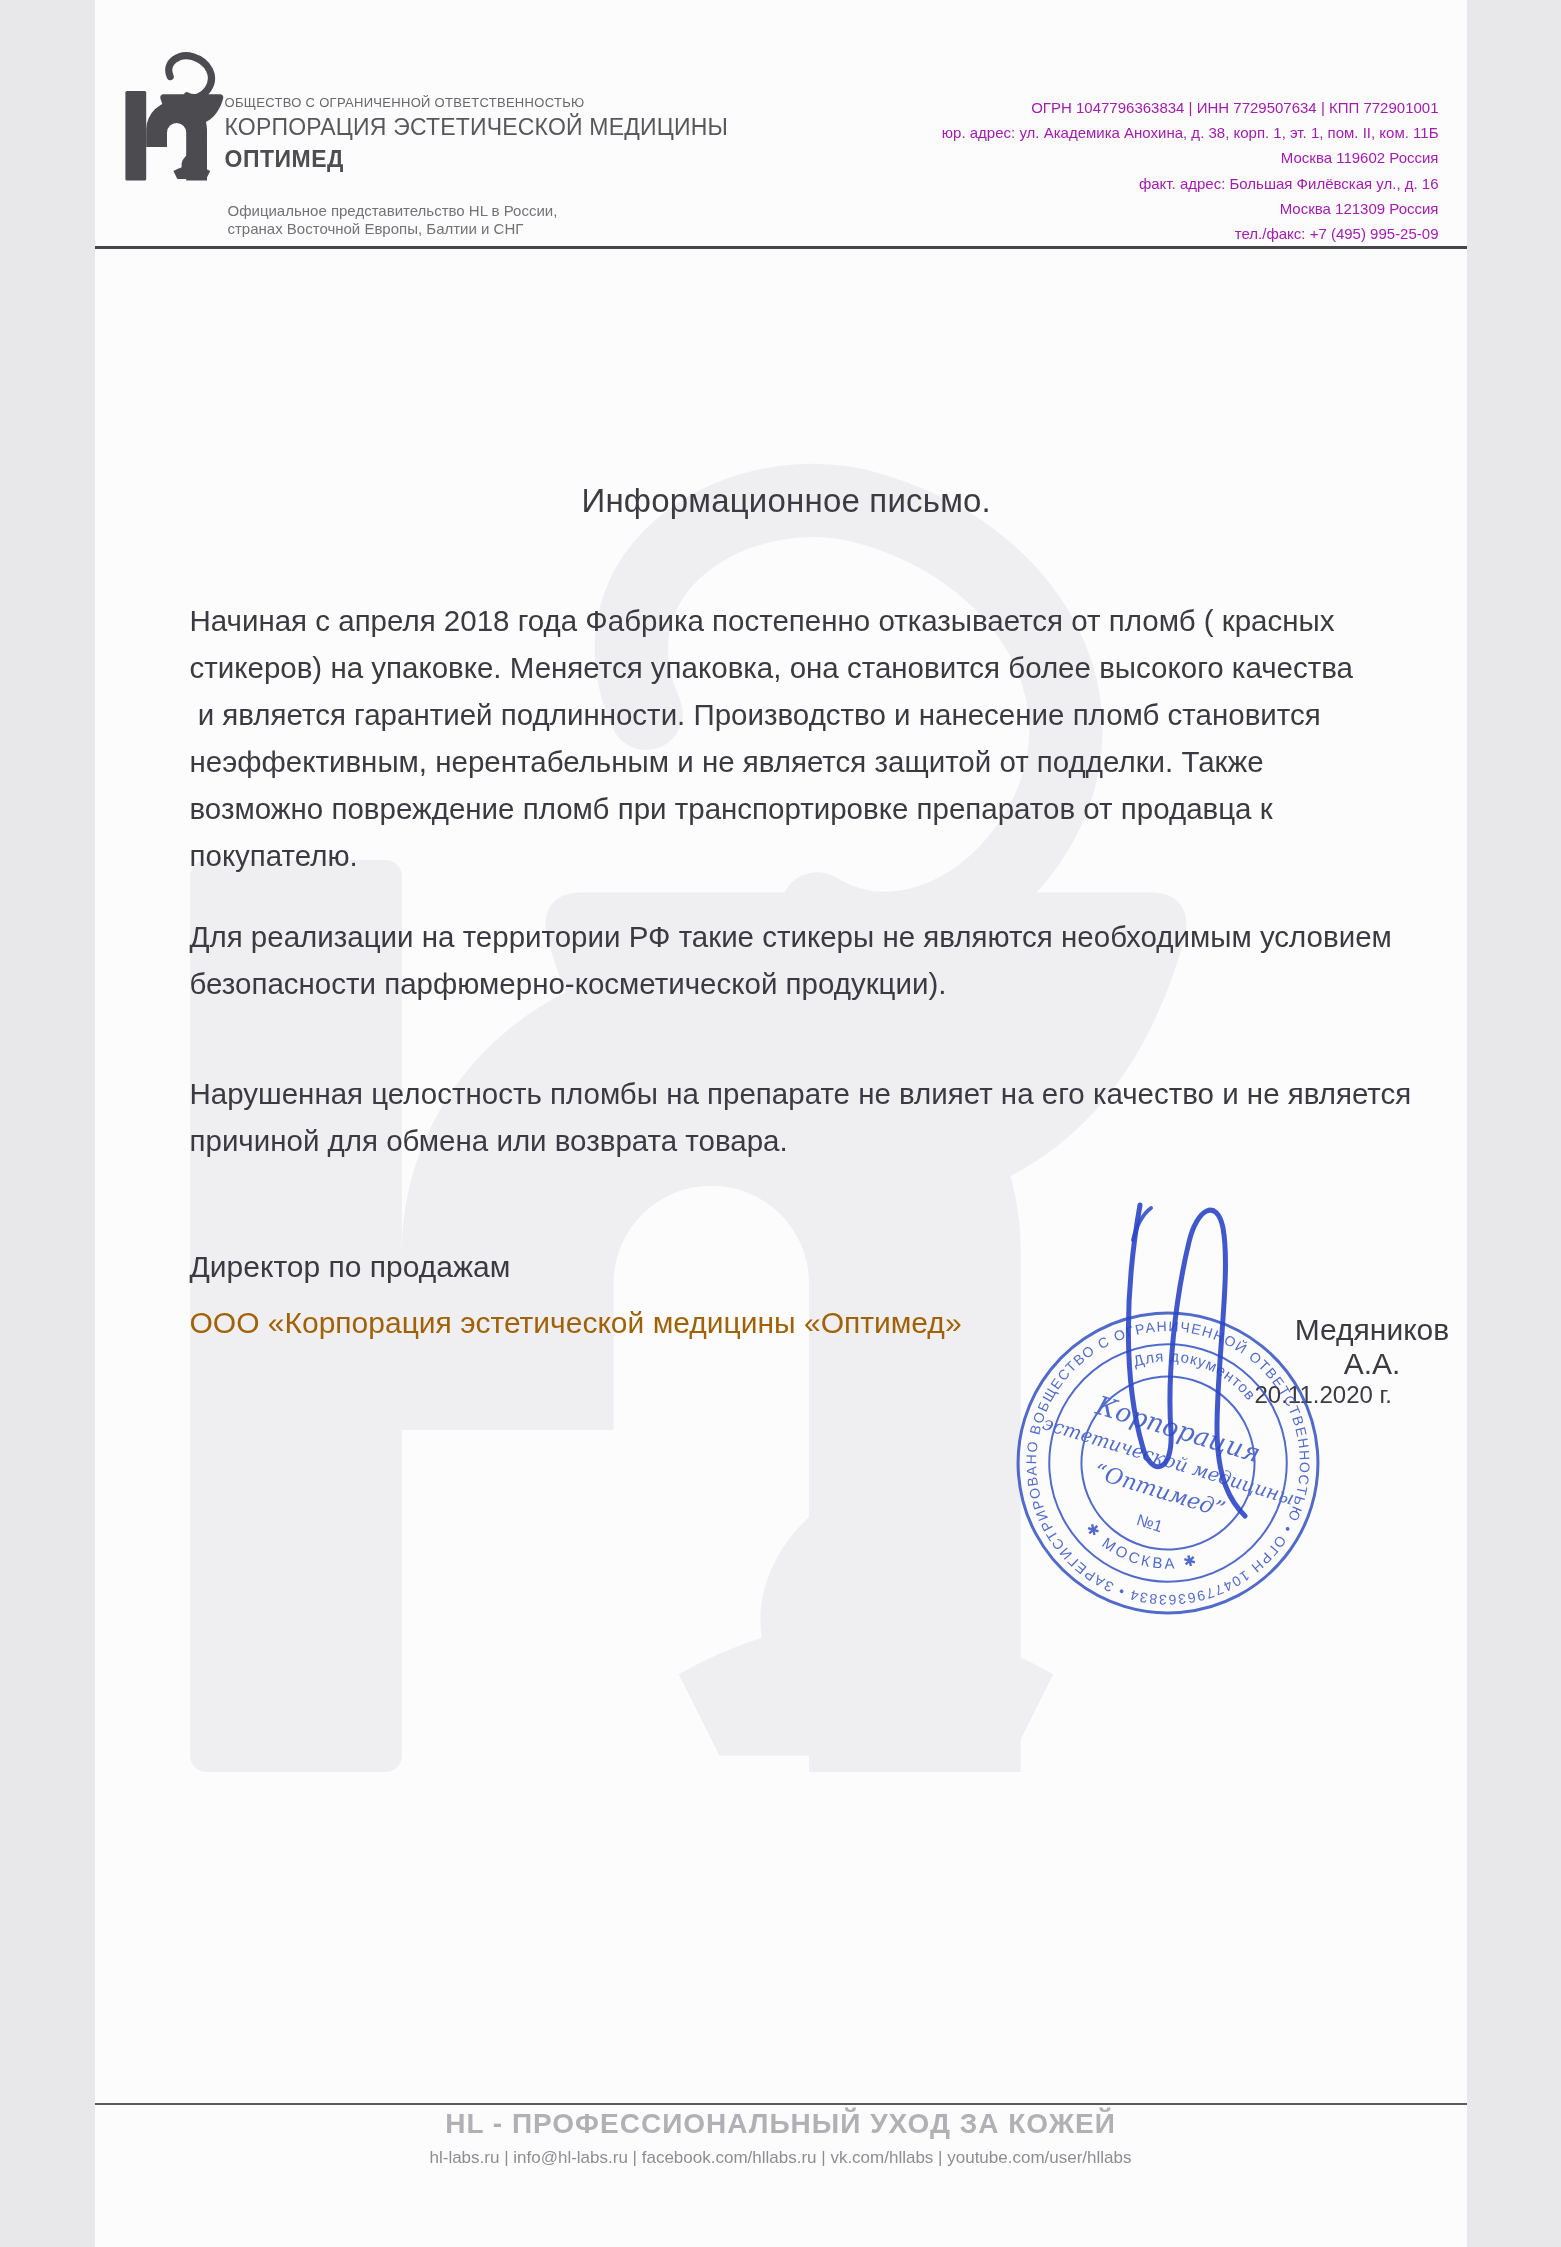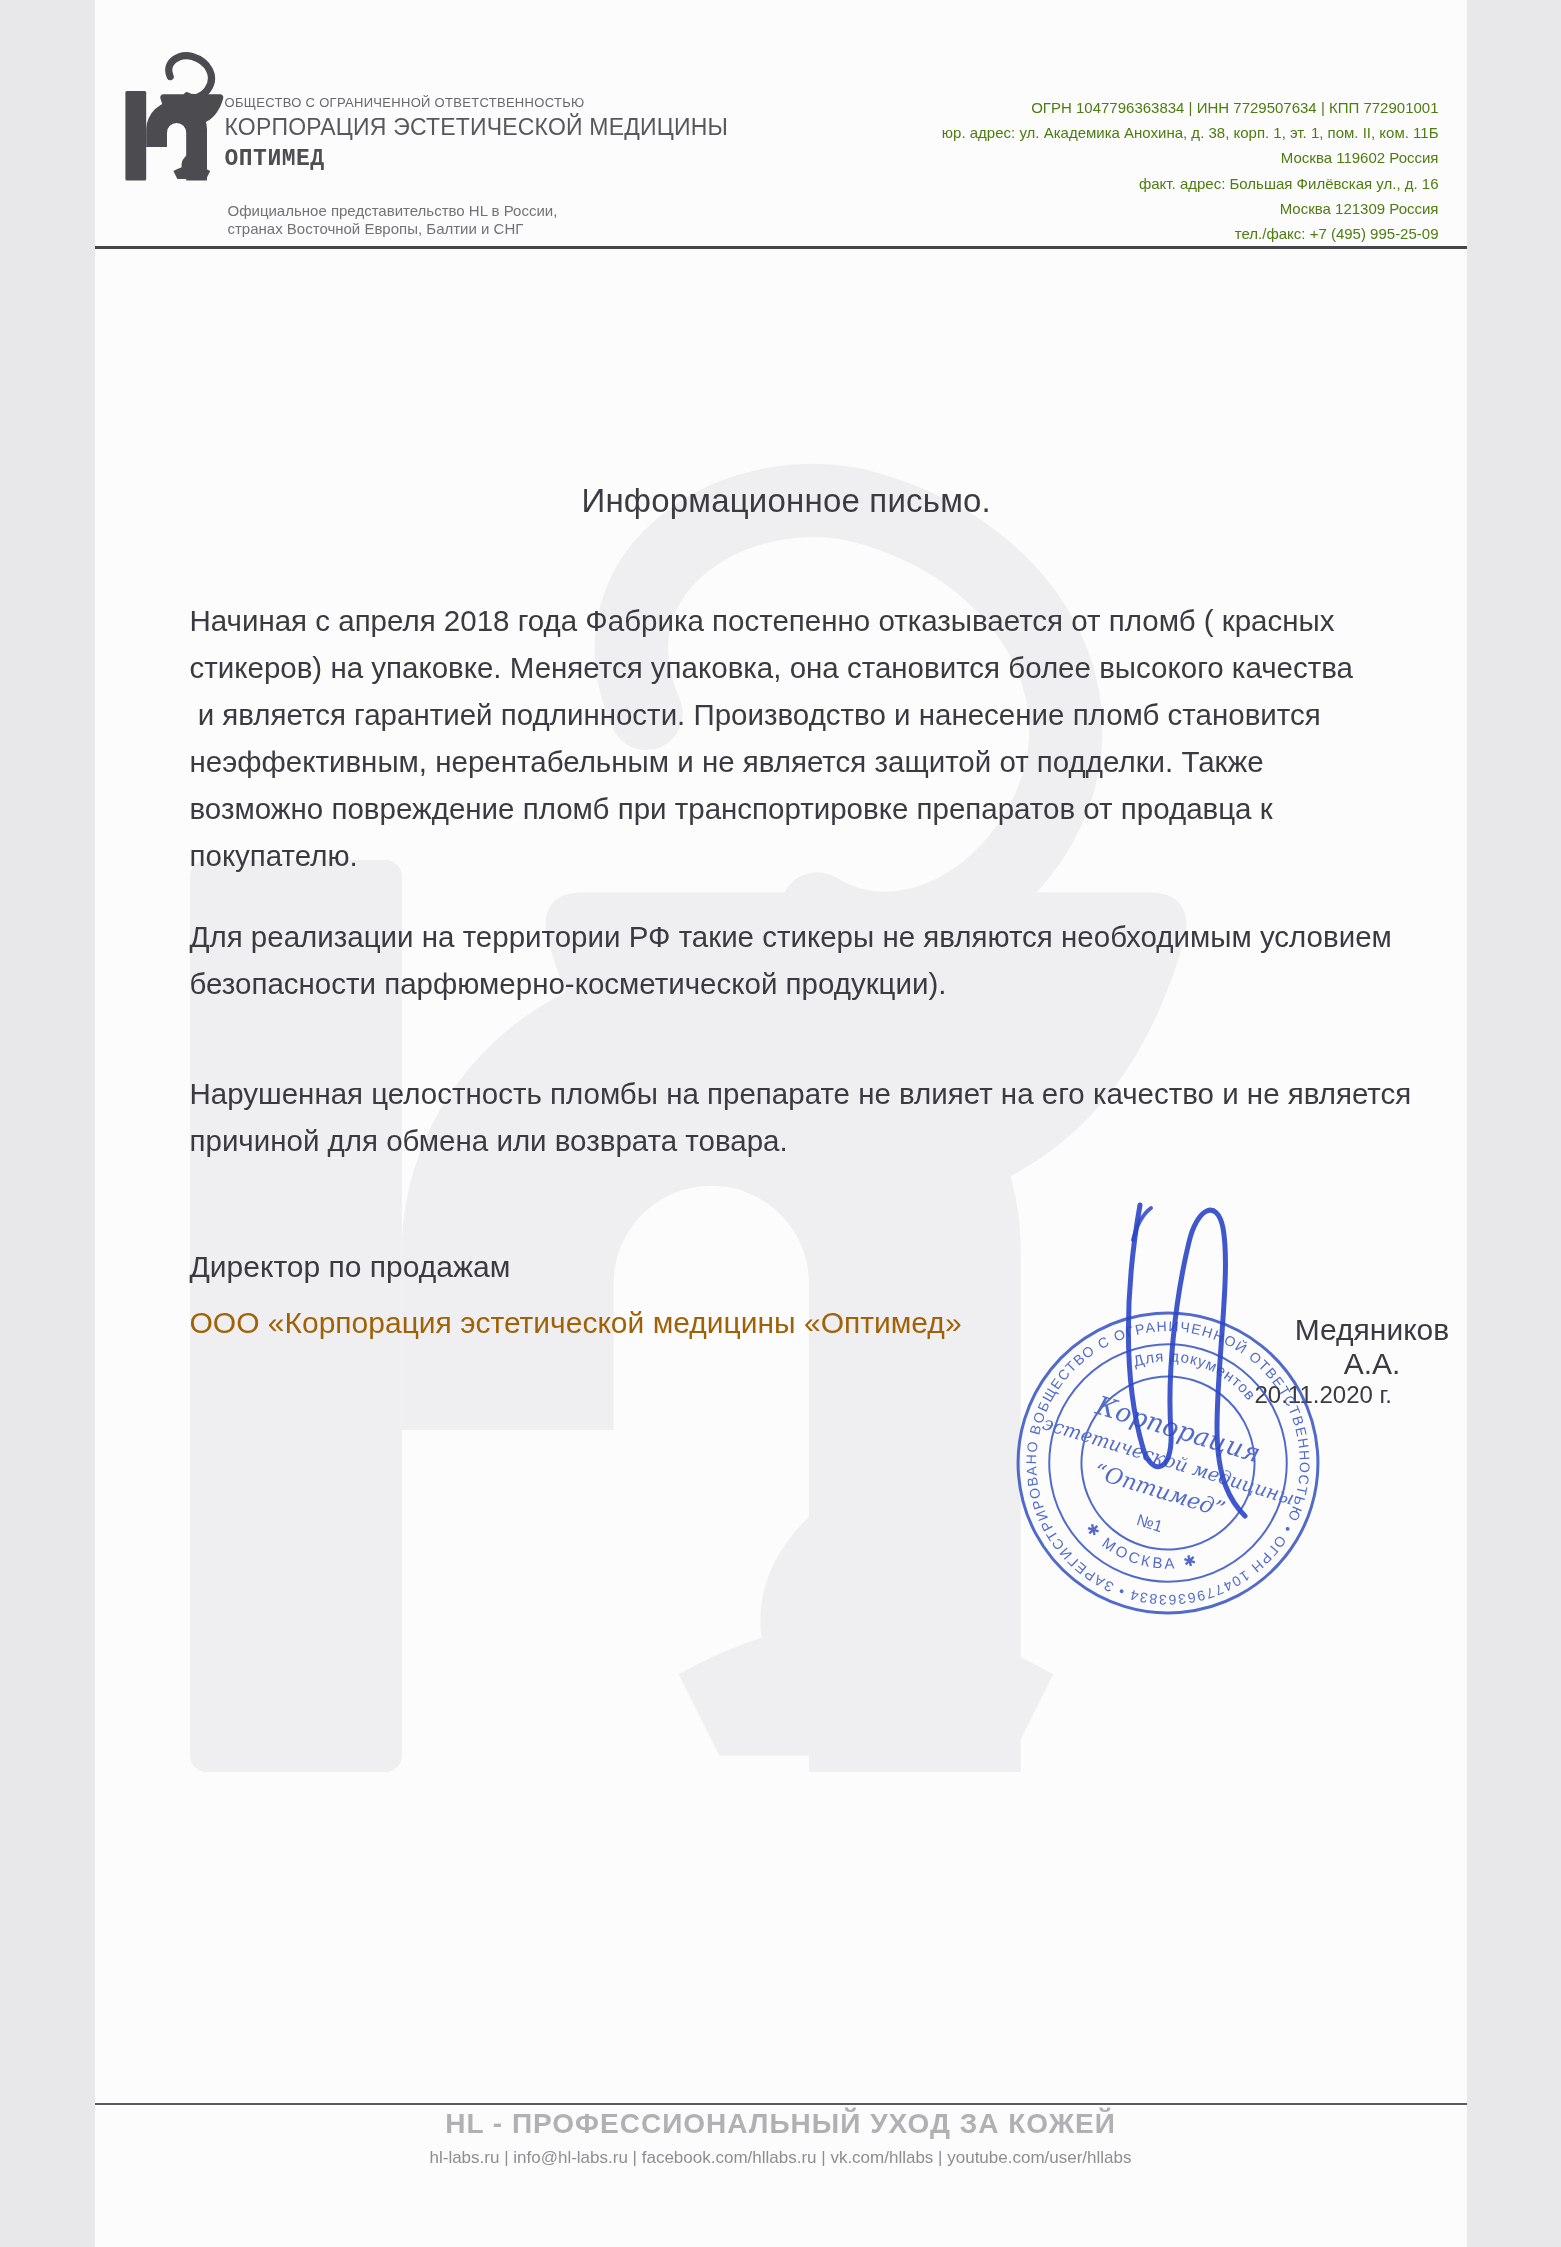--- a/index.html
+++ b/index.html
@@ -14,23 +14,23 @@
   
   .watermark{
     position:absolute;left:30px;top:330px;width:1140px;height:1630px;
     color:#5a5a66;opacity:.075;pointer-events:none;
   }
   
   .logo{position:absolute;left:24px;top:50px;width:112px;height:138px;color:#4b4b50;}
   .org-block{position:absolute;left:130px;top:95px;}
   .org-type{font-size:13px;letter-spacing:.3px;color:#68686c;}
   .org-name{font-size:23px;color:#58585c;margin-top:4px;letter-spacing:.2px;}
-  .org-brand{font-size:23px;font-weight:bold;color:#4e4e52;margin-top:5px;letter-spacing:.5px;font-family:Liberation Mono, monospace;}
+  .org-brand{font-size:23px;font-weight:bold;color:#4e4e52;margin-top:5px;letter-spacing:.5px;}
   .rep-block{position:absolute;left:133px;top:193px;font-size:15px;line-height:18px;color:#737377;margin-top:9px;}
-  .contact-block{position:absolute;right:28px;top:95px;text-align:right;font-size:15px;line-height:25.2px;color:#4d7c0f;}
+  .contact-block{position:absolute;right:28px;top:95px;text-align:right;font-size:15px;line-height:25.2px;color:#a21caf;}
   .header-rule{position:absolute;left:0;top:246px;width:100%;height:3px;background:#47474b;}
   
   .title{position:absolute;left:487px;top:482px;font-size:33px;color:#3b3b41;letter-spacing:.2px;}
   .para{position:absolute;left:95px;font-size:29.5px;line-height:47px;color:#3a3a40;}
   .para .line{white-space:pre;}
   .p1{top:597px;}
   .p2{top:913px;}
   .p3{top:1070px;}
   .sig-position{position:absolute;left:95px;top:1250px;font-size:30px;color:#3a3a40;}
   .sig-company{position:absolute;left:95px;top:1306px;font-size:30px;color:#a16207;}

